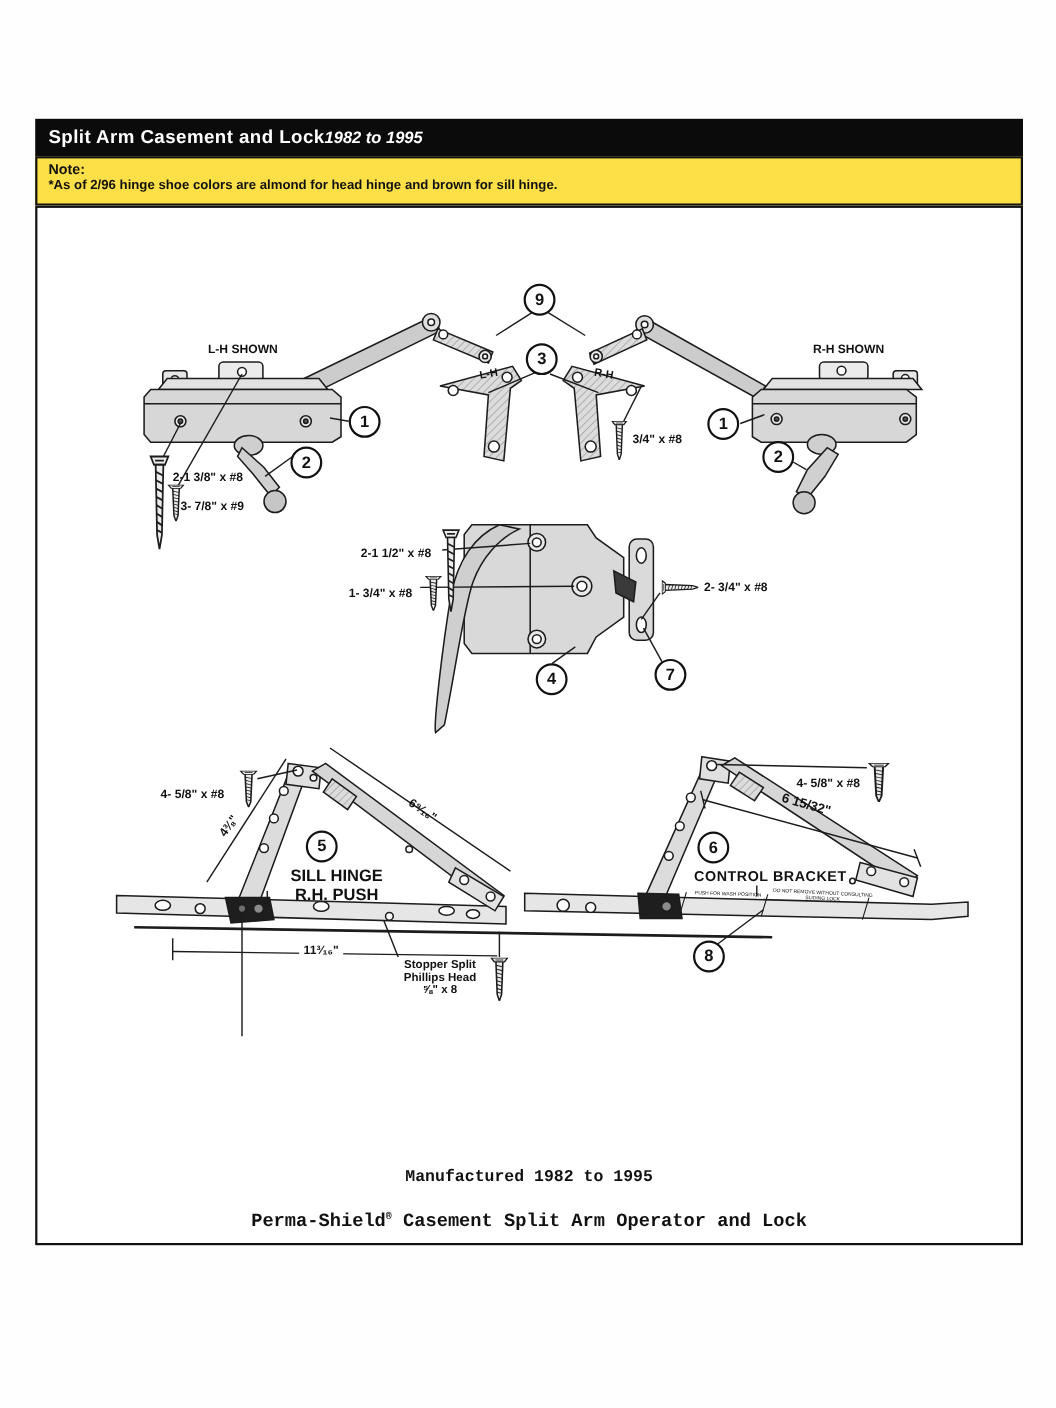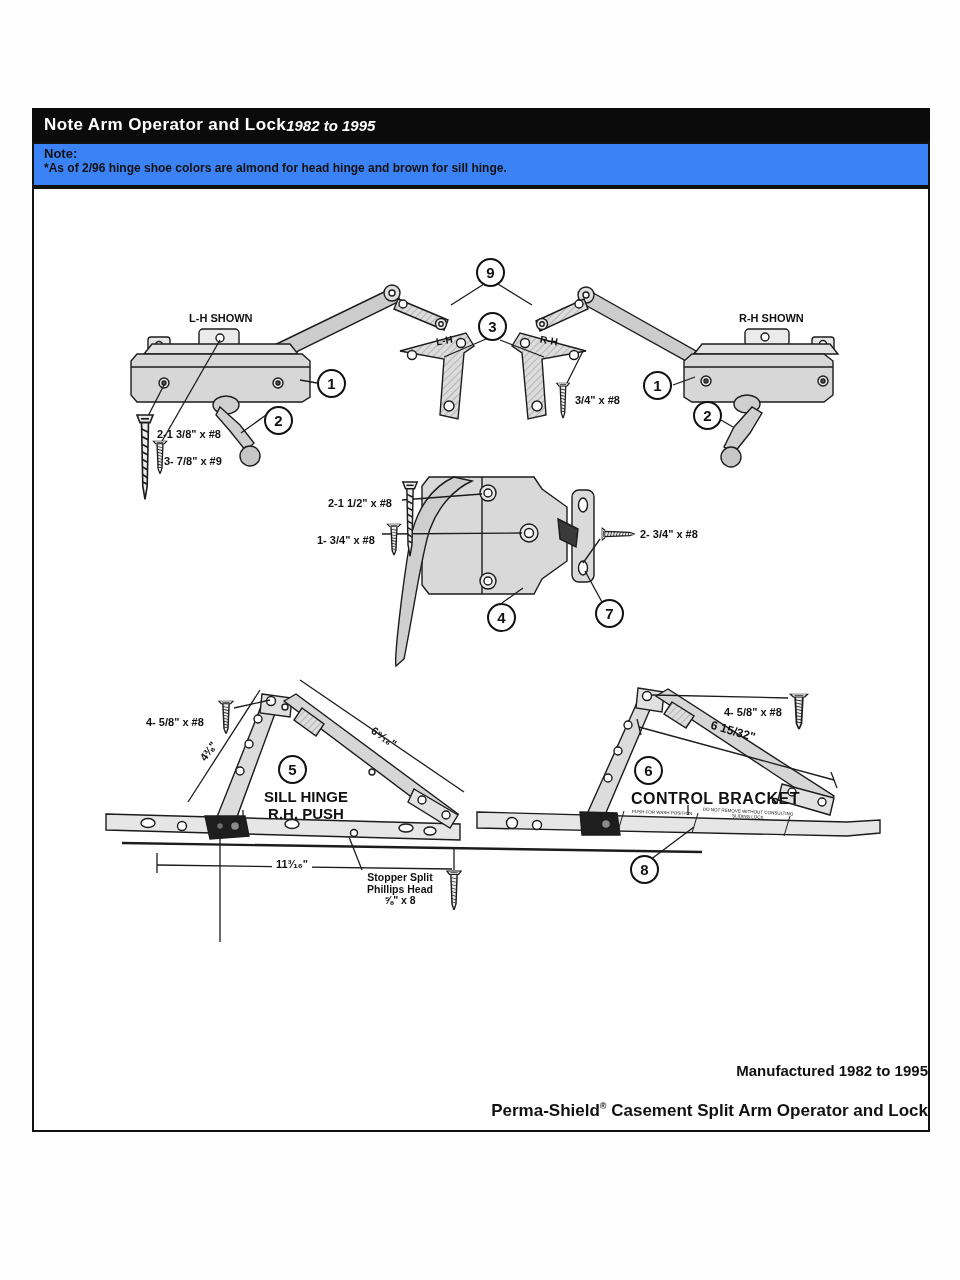--- a/index.html
+++ b/index.html
@@ -3,43 +3,43 @@
 <meta charset="utf-8">
 <style>
   html,body{margin:0;padding:0;background:#fff;}
   .page{position:relative;width:960px;height:1280px;background:#fefefe;
         font-family:"Liberation Sans",sans-serif;color:#111;overflow:hidden;}
   .header-bar{position:absolute;left:32px;top:108px;width:898px;height:34px;
         background:#0b0b0b;color:#fff;display:flex;align-items:center;box-sizing:border-box;padding:0 12px;}
   .header-title{font-weight:bold;font-size:17px;letter-spacing:.4px;}
   .header-years{font-style:italic;font-weight:bold;font-size:15px;}
   .note-box{position:absolute;left:32px;top:142px;width:898px;height:45px;box-sizing:border-box;
-        border:2px solid #111;background:#3b82f6;padding:2px 10px;}
+        border:2px solid #111;background:#fde047;padding:2px 10px;}
   .note-label{font-weight:bold;font-size:13px;}
   .note-text{font-size:12px;font-weight:bold;}
   .diagram-box{position:absolute;left:32px;top:187px;width:898px;height:945px;box-sizing:border-box;
         border:2px solid #111;background:#fff;}
   .diagram-box svg{position:absolute;left:0;top:0;}
   .callout{position:absolute;width:29px;height:29px;border:2px solid #111;border-radius:50%;
         background:#fff;display:flex;align-items:center;justify-content:center;
         font-weight:bold;font-size:15px;box-sizing:border-box;z-index:5;}
   .lbl{position:absolute;font-weight:bold;color:#111;white-space:nowrap;font-size:11px;line-height:1.1;z-index:4;}
   .lbl.small{font-size:10px;}
   .lbl.tiny{font-size:4.5px;line-height:5px;white-space:normal;text-align:center;font-weight:normal;}
   .lbl.center{text-align:center;white-space:normal;}
-  .footer-line{position:absolute;left:0;width:100%;text-align:right;font-weight:bold;z-index:4;}
+  .footer-line{position:absolute;left:0;width:100%;text-align:center;font-weight:bold;z-index:4;font-family:Liberation Mono, monospace;}
   sup{font-size:9px;}
 </style>
 </head>
 <body>
 
 <div class="page">
 
   <div class="header-bar">
-    <span class="header-title">Note Arm Operator and Lock</span>
+    <span class="header-title">Split Arm Casement and Lock</span>
     <span class="header-years">1982 to 1995</span>
   </div>
 
   <div class="note-box">
     <div class="note-label">Note:</div>
     <div class="note-text">*As of 2/96 hinge shoe colors are almond for head hinge and brown for sill hinge.</div>
   </div>
 
   <div class="diagram-box">
 
@@ -285,21 +285,21 @@
     <div class="lbl" style="left:112px;top:527px">4- 5/8" x #8</div>
     <div class="lbl" style="left:690px;top:517px">4- 5/8" x #8</div>
     <div class="lbl" style="left:164px;top:556px;transform:rotate(-55deg)">4⅜"</div>
     <div class="lbl" style="left:336px;top:542px;transform:rotate(34deg)">6⁹⁄₁₆"</div>
     <div class="lbl" style="left:676px;top:536px;font-size:12px;transform:rotate(16deg)">6 15/32"</div>
     <div class="lbl" style="left:238px;top:669px;background:#fff;padding:0 4px">11³⁄₁₆"</div>
     <div class="lbl center" style="left:222px;top:600px;width:100px;font-size:15px">
       <div>SILL HINGE</div>
       <div>R.H. PUSH</div>
     </div>
-    <div class="lbl" style="left:597px;top:601px;font-size:16px;letter-spacing:.5px">CONTROL BRACKET</div>
+    <div class="lbl" style="left:597px;top:601px;font-size:13px;letter-spacing:.5px">CONTROL BRACKET</div>
     <div class="lbl center" style="left:320px;top:683px;width:92px;font-size:10.5px">
       <div>Stopper Split</div>
       <div>Phillips Head</div>
       <div>⅝" x 8</div>
     </div>
     <div class="lbl tiny" style="left:596px;top:621px;width:64px;transform:rotate(2deg)">PUSH FOR WASH POSITION</div>
     <div class="lbl tiny" style="left:667px;top:620px;width:94px;transform:rotate(3deg)">DO NOT REMOVE WITHOUT CONSULTING SLIDING LOCK</div>
 
     <div class="footer-line" style="top:873px;font-size:15px">Manufactured 1982 to 1995</div>
     <div class="footer-line" style="top:912px;font-size:17px">

